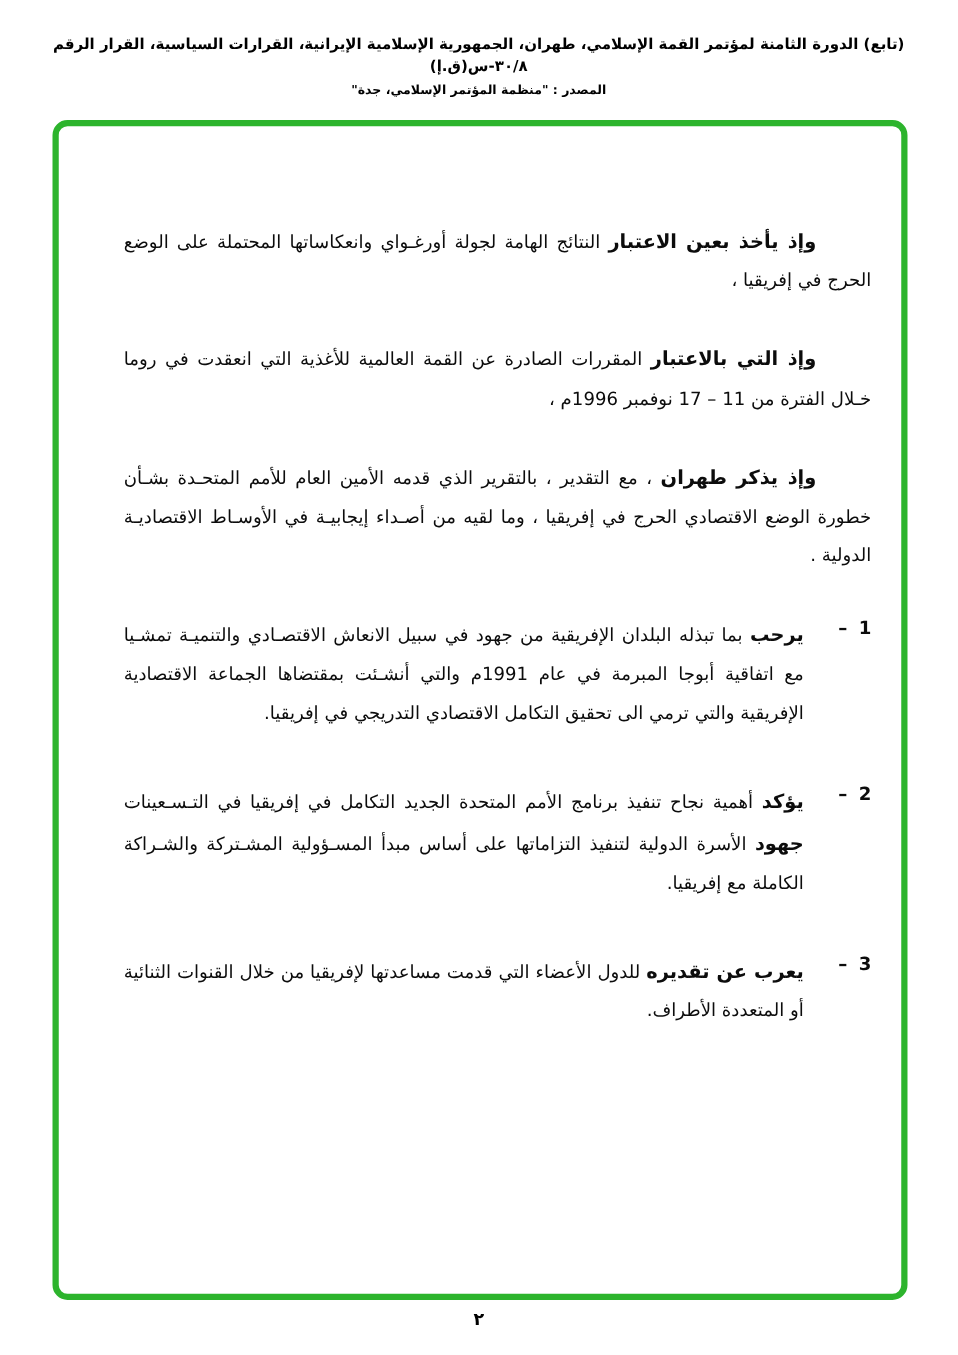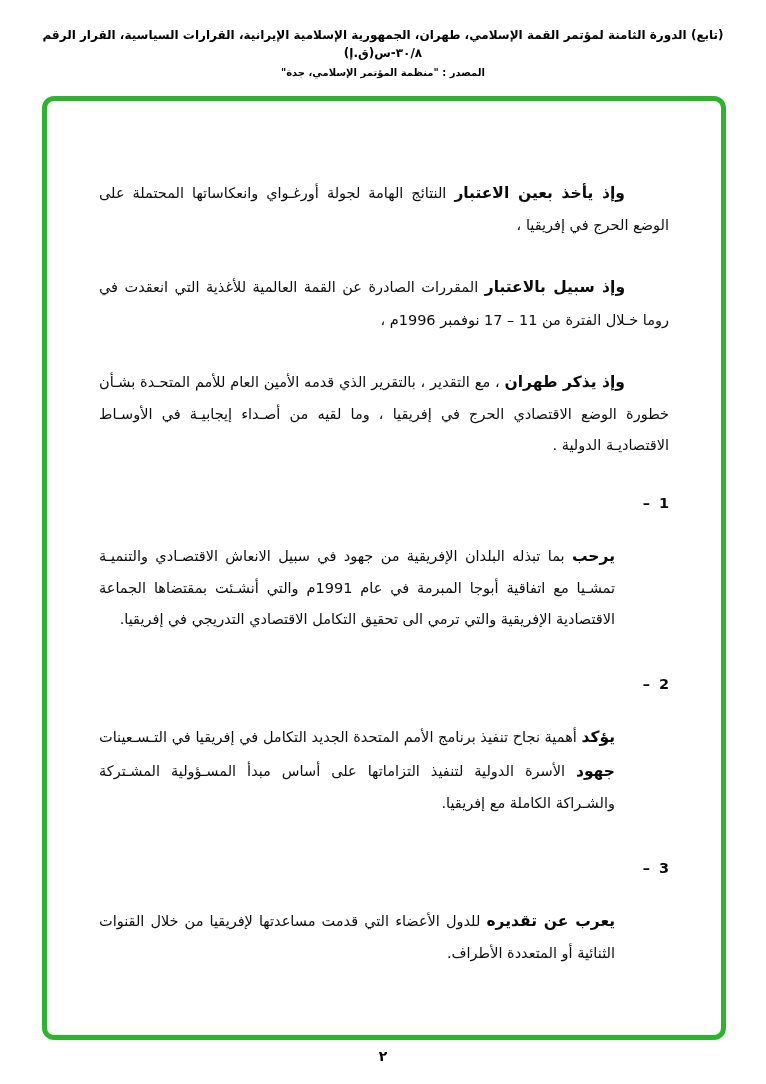--- a/index.html
+++ b/index.html
@@ -23,41 +23,41 @@
   }
   .doc-header .line2 {
     font-size:10px; font-weight:bold; margin-top:5px;
   }
 
   .doc-frame {
     position:absolute; top:96px; left:42px;
     width:684px; height:944px;
     border:5px solid #2db42d; border-radius:12px;
     background:#ffffff;
-    padding:76px 52px 24px 52px;
+    padding:76px 24px 24px 52px;
     overflow:hidden;
   }
 
   .para {
     font-size:14.5px; line-height:2.15;
     text-align:justify; text-indent:44px;
     margin-bottom:30px;
   }
   .lead {
     font-weight:bold; font-size:15.5px; letter-spacing:1px;
   }
 
   .items { list-style:none; margin-top:22px; }
   .item { display:flex; margin-bottom:38px; }
   .marker {
     flex:0 0 54px; display:flex; gap:9px;
     font-size:14.5px; font-weight:600; padding-top:3px;
   }
   .item-body {
-    flex:1; font-size:14.5px; line-height:2.15; text-align:justify;margin-top:48px;
+    flex:1; font-size:14.5px; line-height:2.15; text-align:justify;
   }
 
   .page-number {
     position:absolute; bottom:20px; left:0; right:0;
     text-align:center; font-size:14px; font-weight:bold; color:#000;
   }
 </style>
 </head>
 <body>
 
@@ -70,21 +70,21 @@
 
   <div class="doc-frame" style="border-color: rgb(45, 180, 45);">
 
     <p class="para">
       <span class="lead">وإذ يأخذ بعين الاعتبار</span>
       <span>النتائج الهامة لجولة أورغـواي وانعكاساتها المحتملة على الوضع الحرج في إفريقيا ،</span>
     </p>
 
 
     <p class="para">
-      <span class="lead">وإذ سبيل بالاعتبار</span>
+      <span class="lead">وإذ التي بالاعتبار</span>
       <span>المقررات الصادرة عن القمة العالمية للأغذية التي انعقدت في روما خـلال الفترة من 11 – 17 نوفمبر 1996م ،</span>
     </p>
 
     <p class="para">
       <span class="lead">وإذ يذكر طهران</span>
       <span>، مع التقدير ، بالتقرير الذي قدمه الأمين العام للأمم المتحـدة بشـأن خطورة الوضع الاقتصادي الحرج في إفريقيا ، وما لقيه من أصـداء إيجابيـة في الأوسـاط الاقتصاديـة الدولية .</span>
     </p>
 
     <ol class="items">
 

